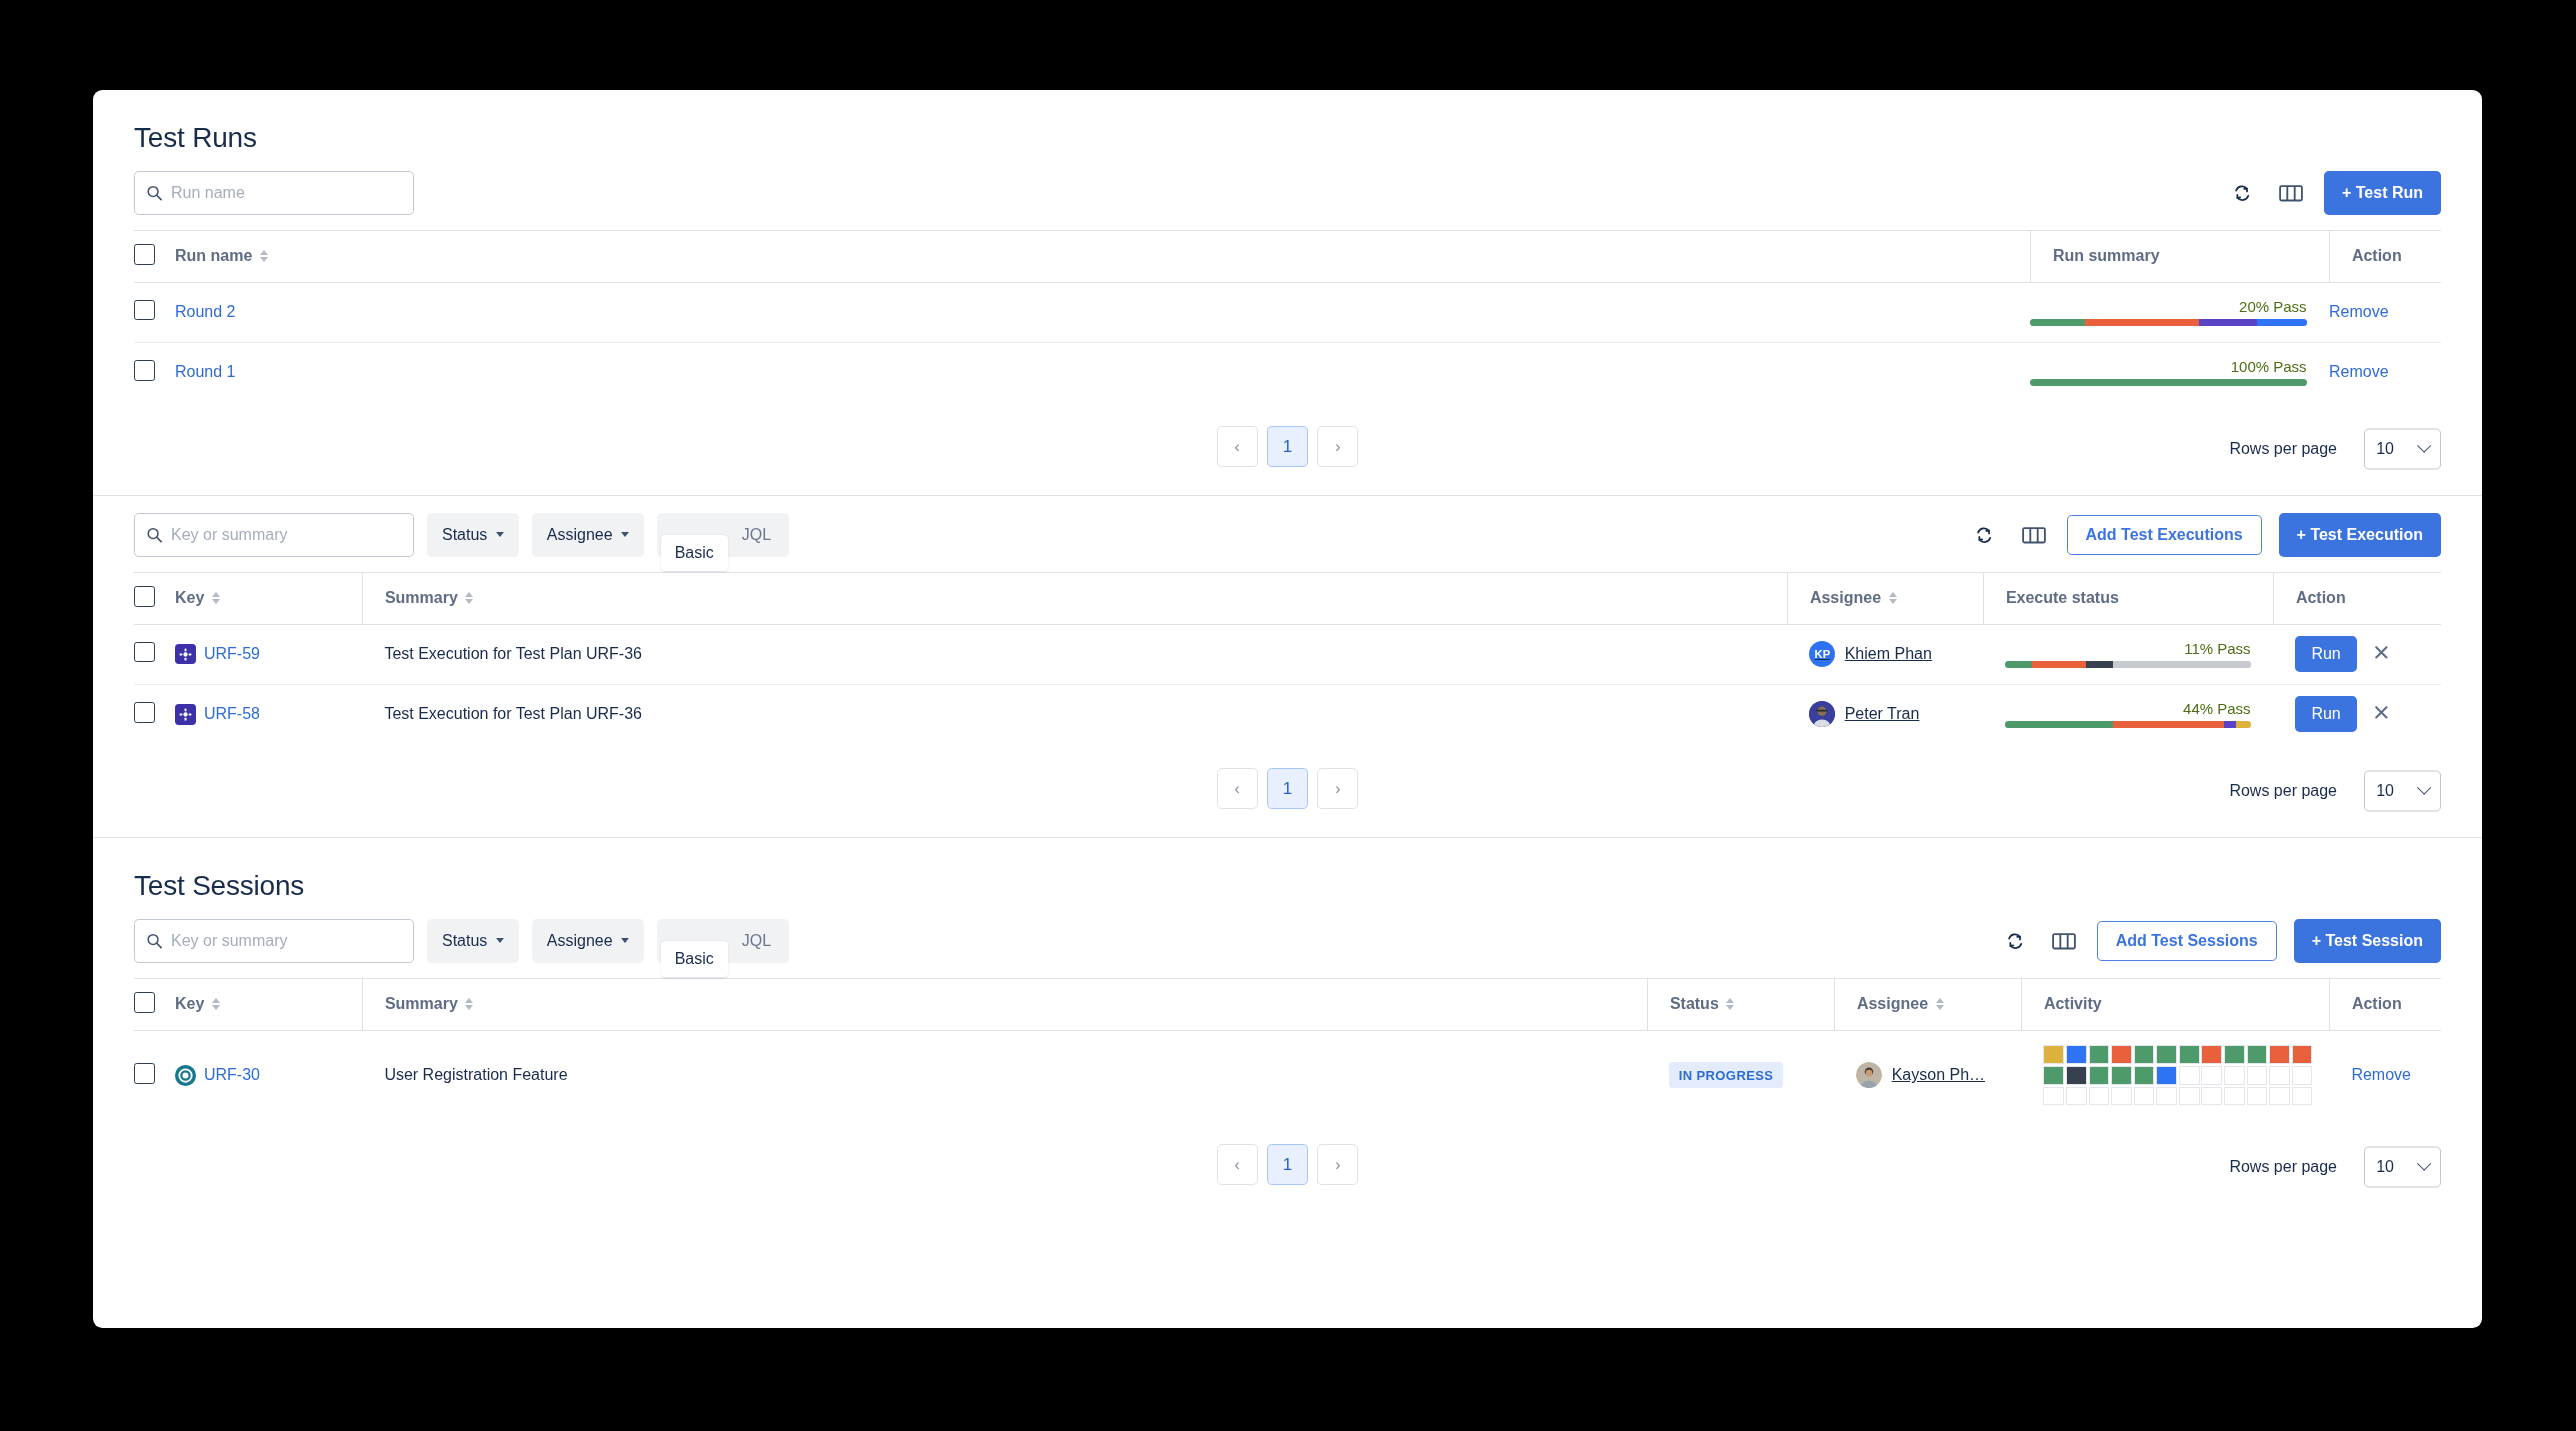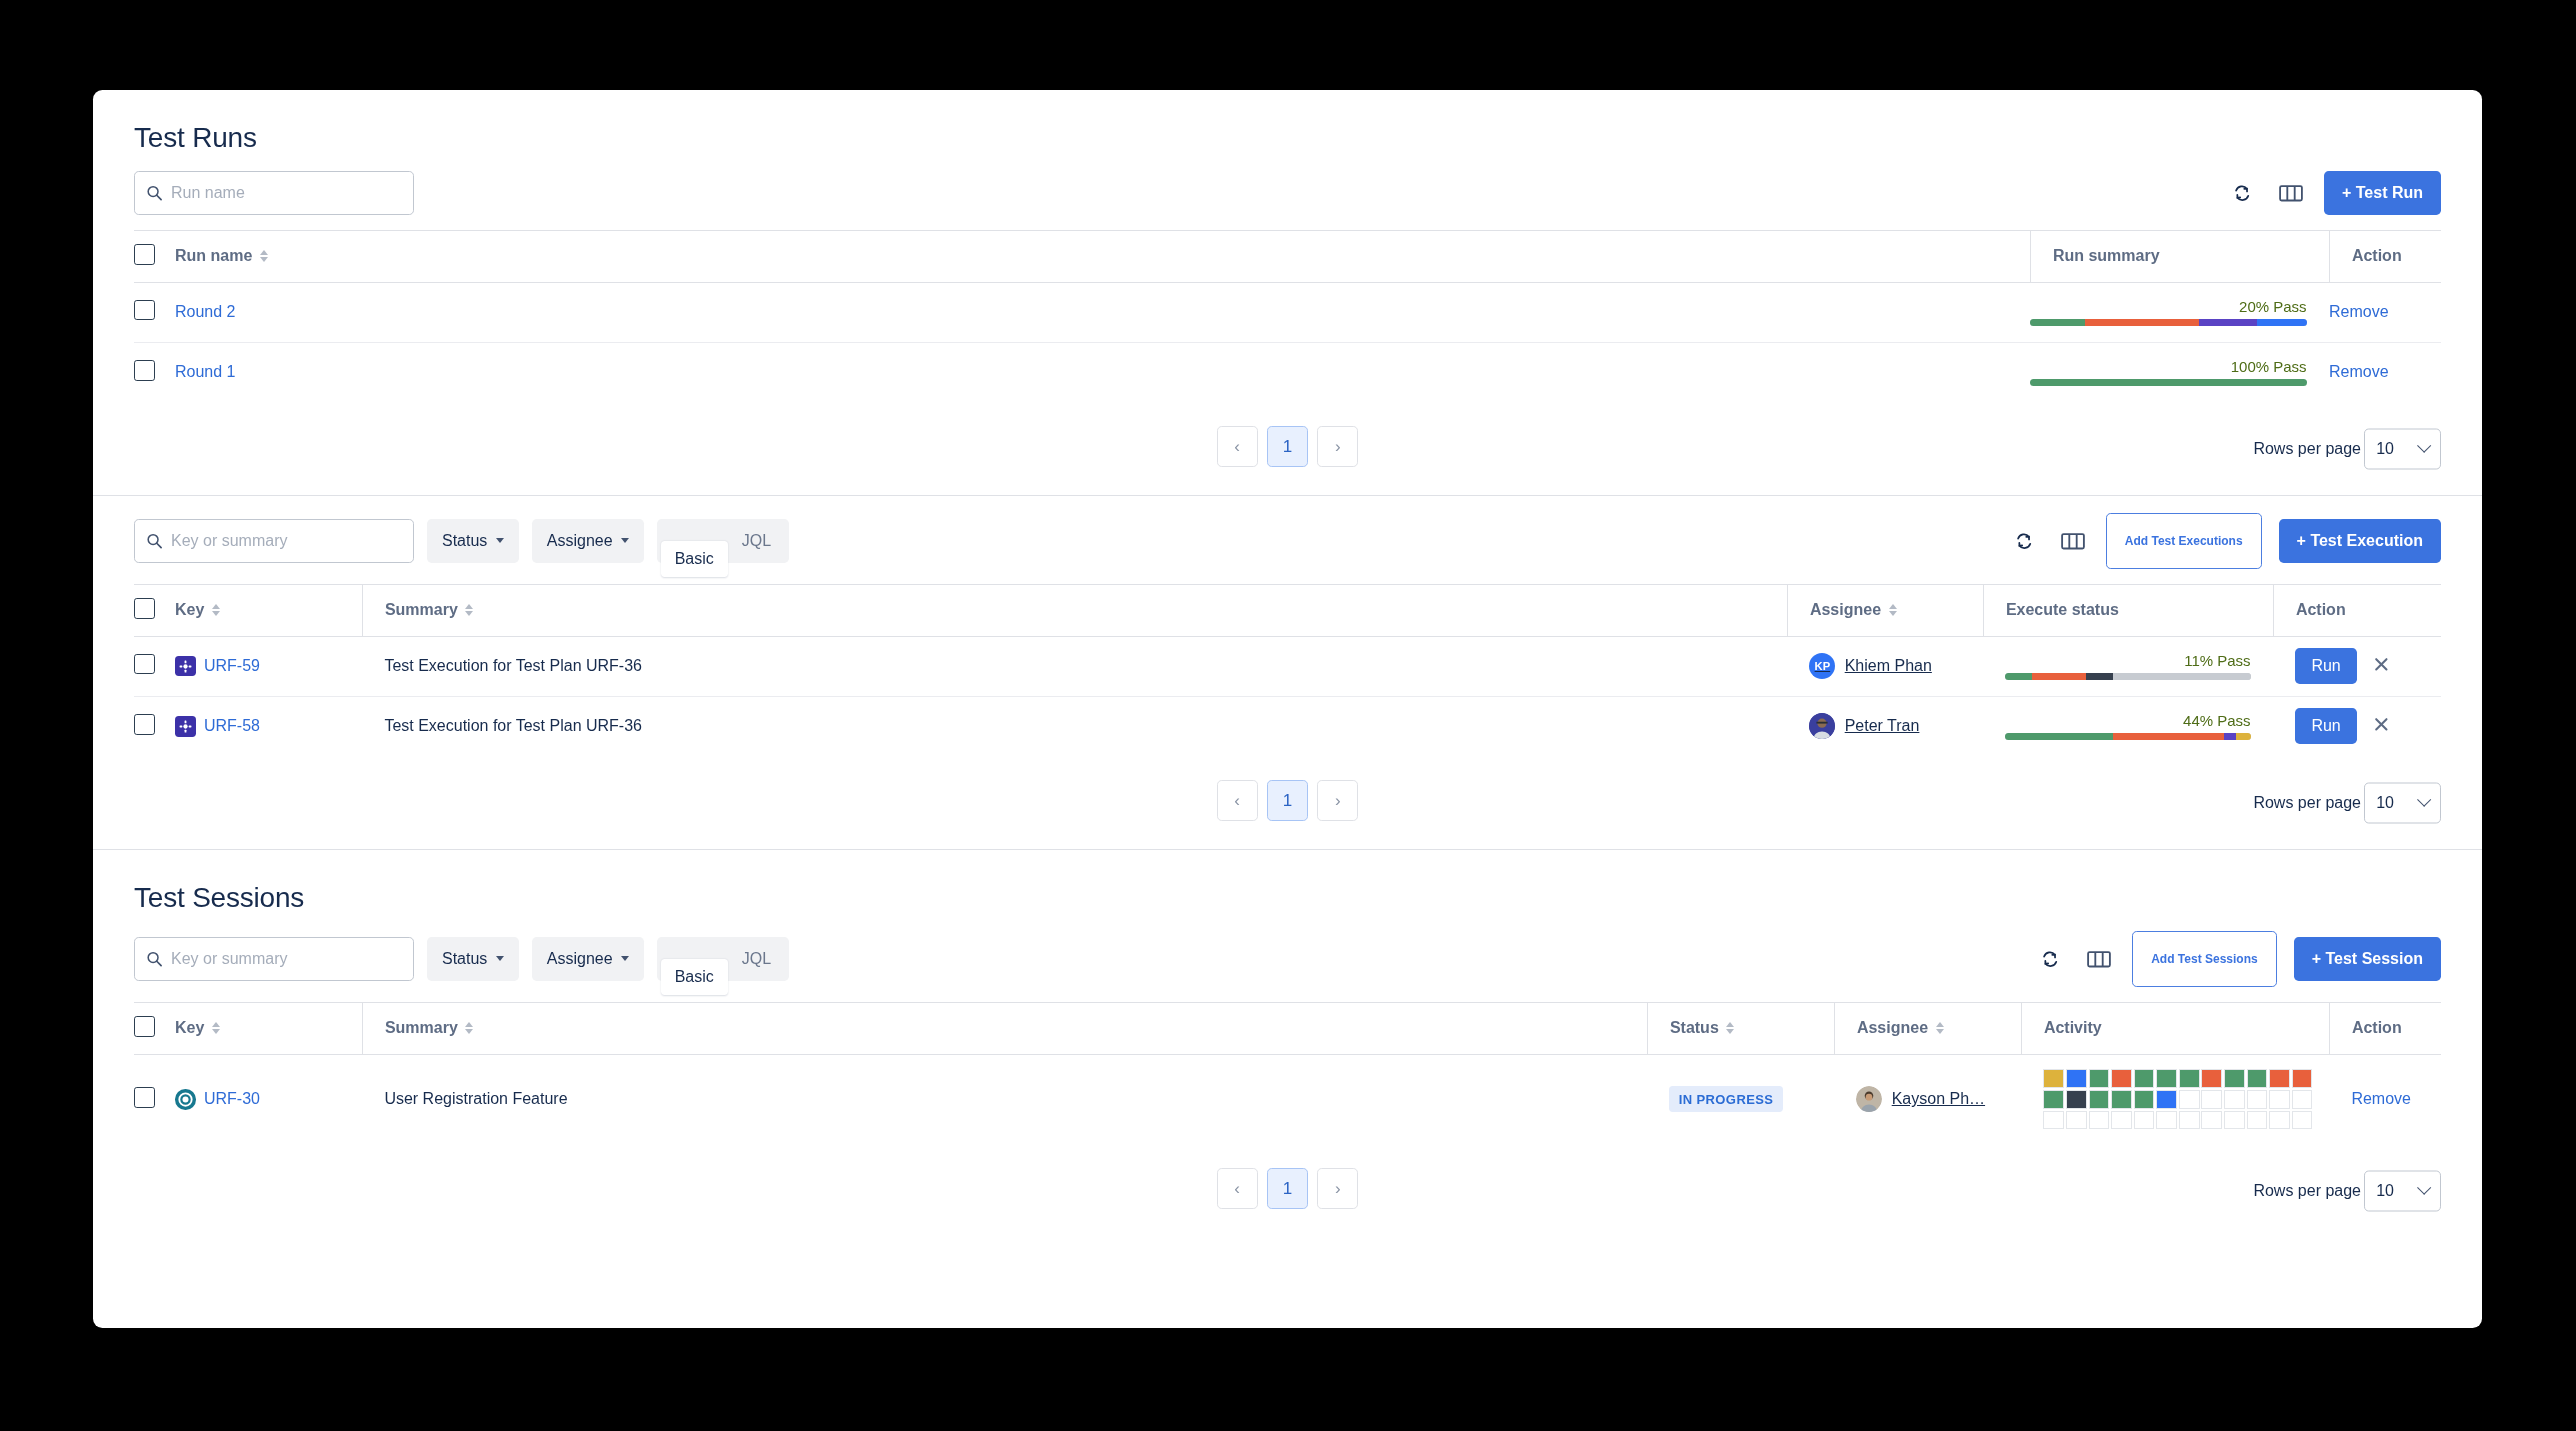--- a/index.html
+++ b/index.html
@@ -89,24 +89,24 @@
   }
 
   .btn-primary {
     height: 44px; padding: 0 18px; background: #3b73df; color: #fff;
     border: none; border-radius: 4.7px;
     font-family: Liberation Sans, sans-serif;
     font-size: 16px; font-weight: 700; cursor: pointer;
     display: flex; align-items: center;
   }
   .btn-secondary {
-    height: 56px; padding: 0 18px; background: #fff; color: #3b73df;
+    height: 40px; padding: 0 18px; background: #fff; color: #3b73df;
     border: 0.9px solid #4c7ee0; border-radius: 4.7px;
     font-family: "Liberation Sans", sans-serif;
-    font-size: 12px; font-weight: 700; cursor: pointer;
+    font-size: 16px; font-weight: 700; cursor: pointer;
     display: flex; align-items: center;
   }
 
   
   table { width: 100%; border-collapse: collapse; table-layout: fixed; }
   .tbl-wrap { padding: 0 41px; margin-top: 15px; }
   thead th {
     font-size: 16px; font-weight: 700; color: #5e6c84;
     text-align: left; padding: 13px 0; height: 49px;
     border-bottom: 0.9px solid #dfe1e6;
@@ -186,21 +186,21 @@
   }
   .pg-btn {
     width: 41px; height: 41px; border: 0.9px solid #dfe1e6; background: #fff;
     border-radius: 4.7px; display: flex; align-items: center; justify-content: center;
     cursor: pointer; font-family: "Liberation Sans", sans-serif;
     font-size: 17px; color: #8993a4; margin: 0 4.7px;
   }
   .pg-btn.current { background: #e8f0fe; border-color: #a7c4f5; color: #2a63c4; }
   .rpp {
     position: absolute; right: 41px; top: 50%; transform: translateY(-50%);
-    display: flex; align-items: center; gap: 3px;
+    display: flex; align-items: center; gap: 27px;
   }
   .rpp-label { font-size: 16px; color: #172b4d; }
   .rpp-select {
     height: 41px; min-width: 77px; border: 0.9px solid #c1c7d0; border-radius: 4.7px;
     background: #fff; display: flex; align-items: center; justify-content: space-between;
     padding: 0 11.2px; gap: 9.3px; font-size: 16px; color: #172b4d; cursor: pointer;
   }
   .chev { width: 10.3px; height: 10.3px; border-right: 1.9px solid #42526e;
           border-bottom: 1.9px solid #42526e; transform: rotate(45deg) translate(-1.9px,-1.9px); }
 </style>

